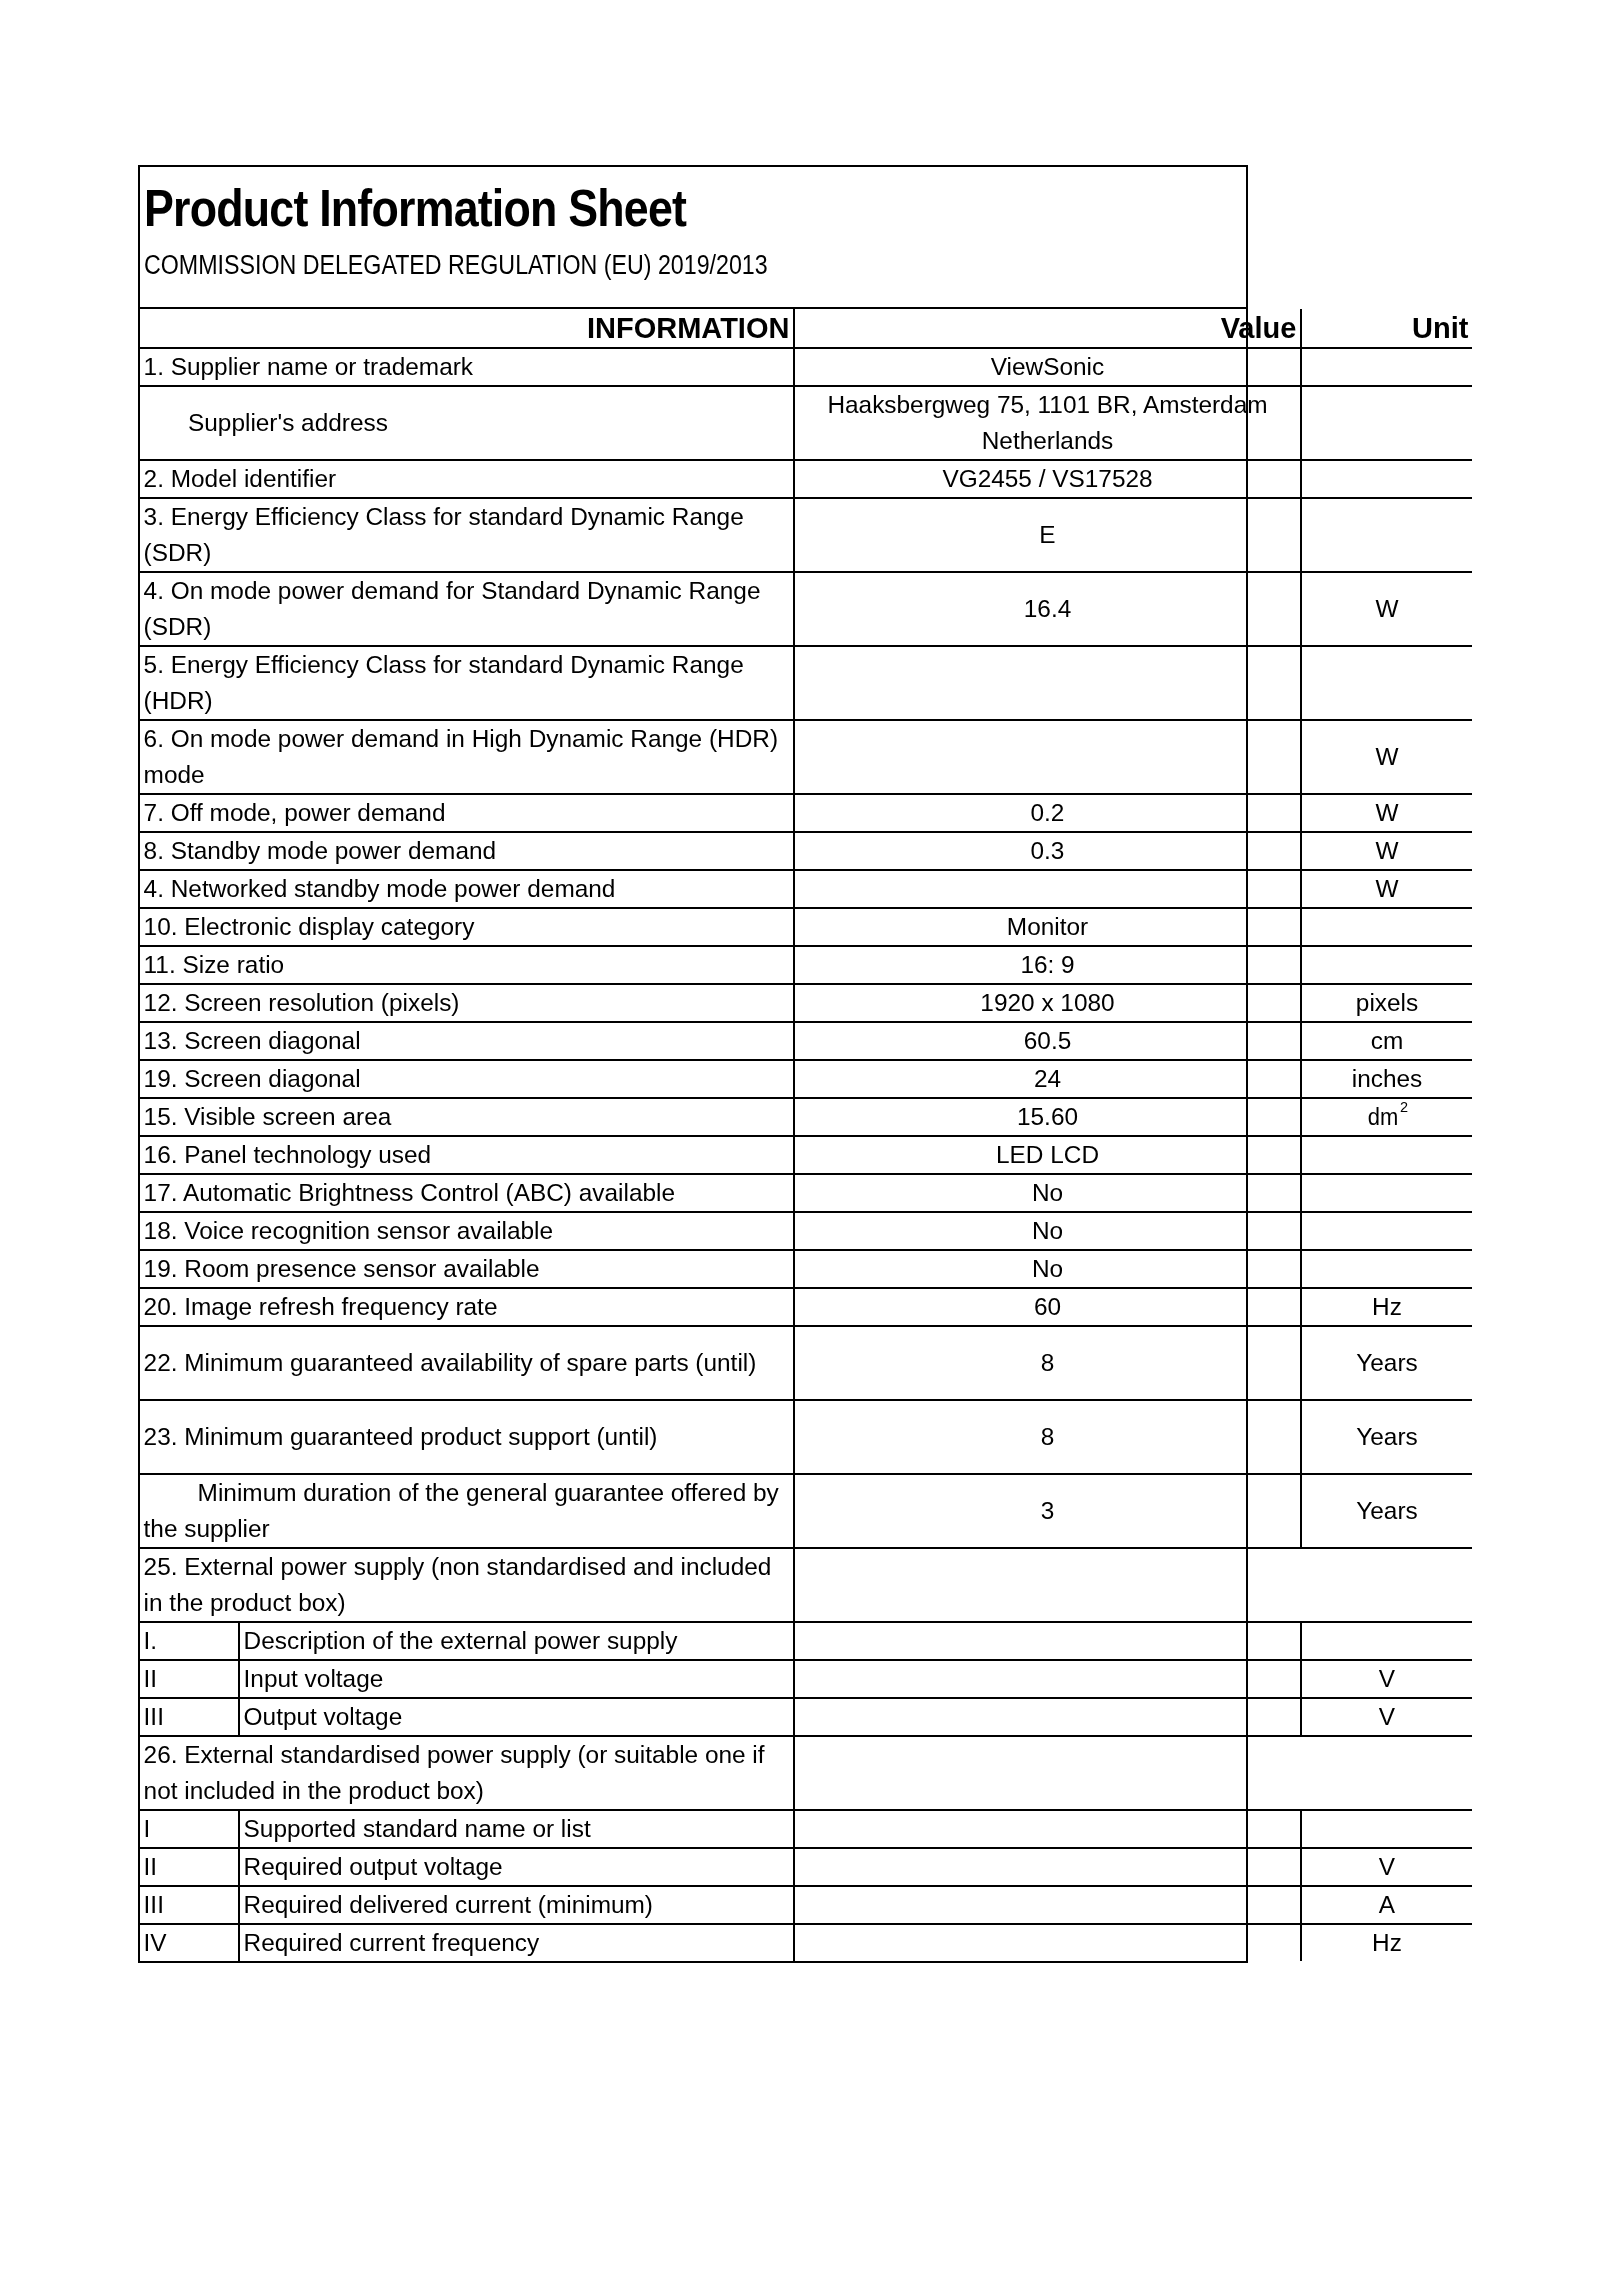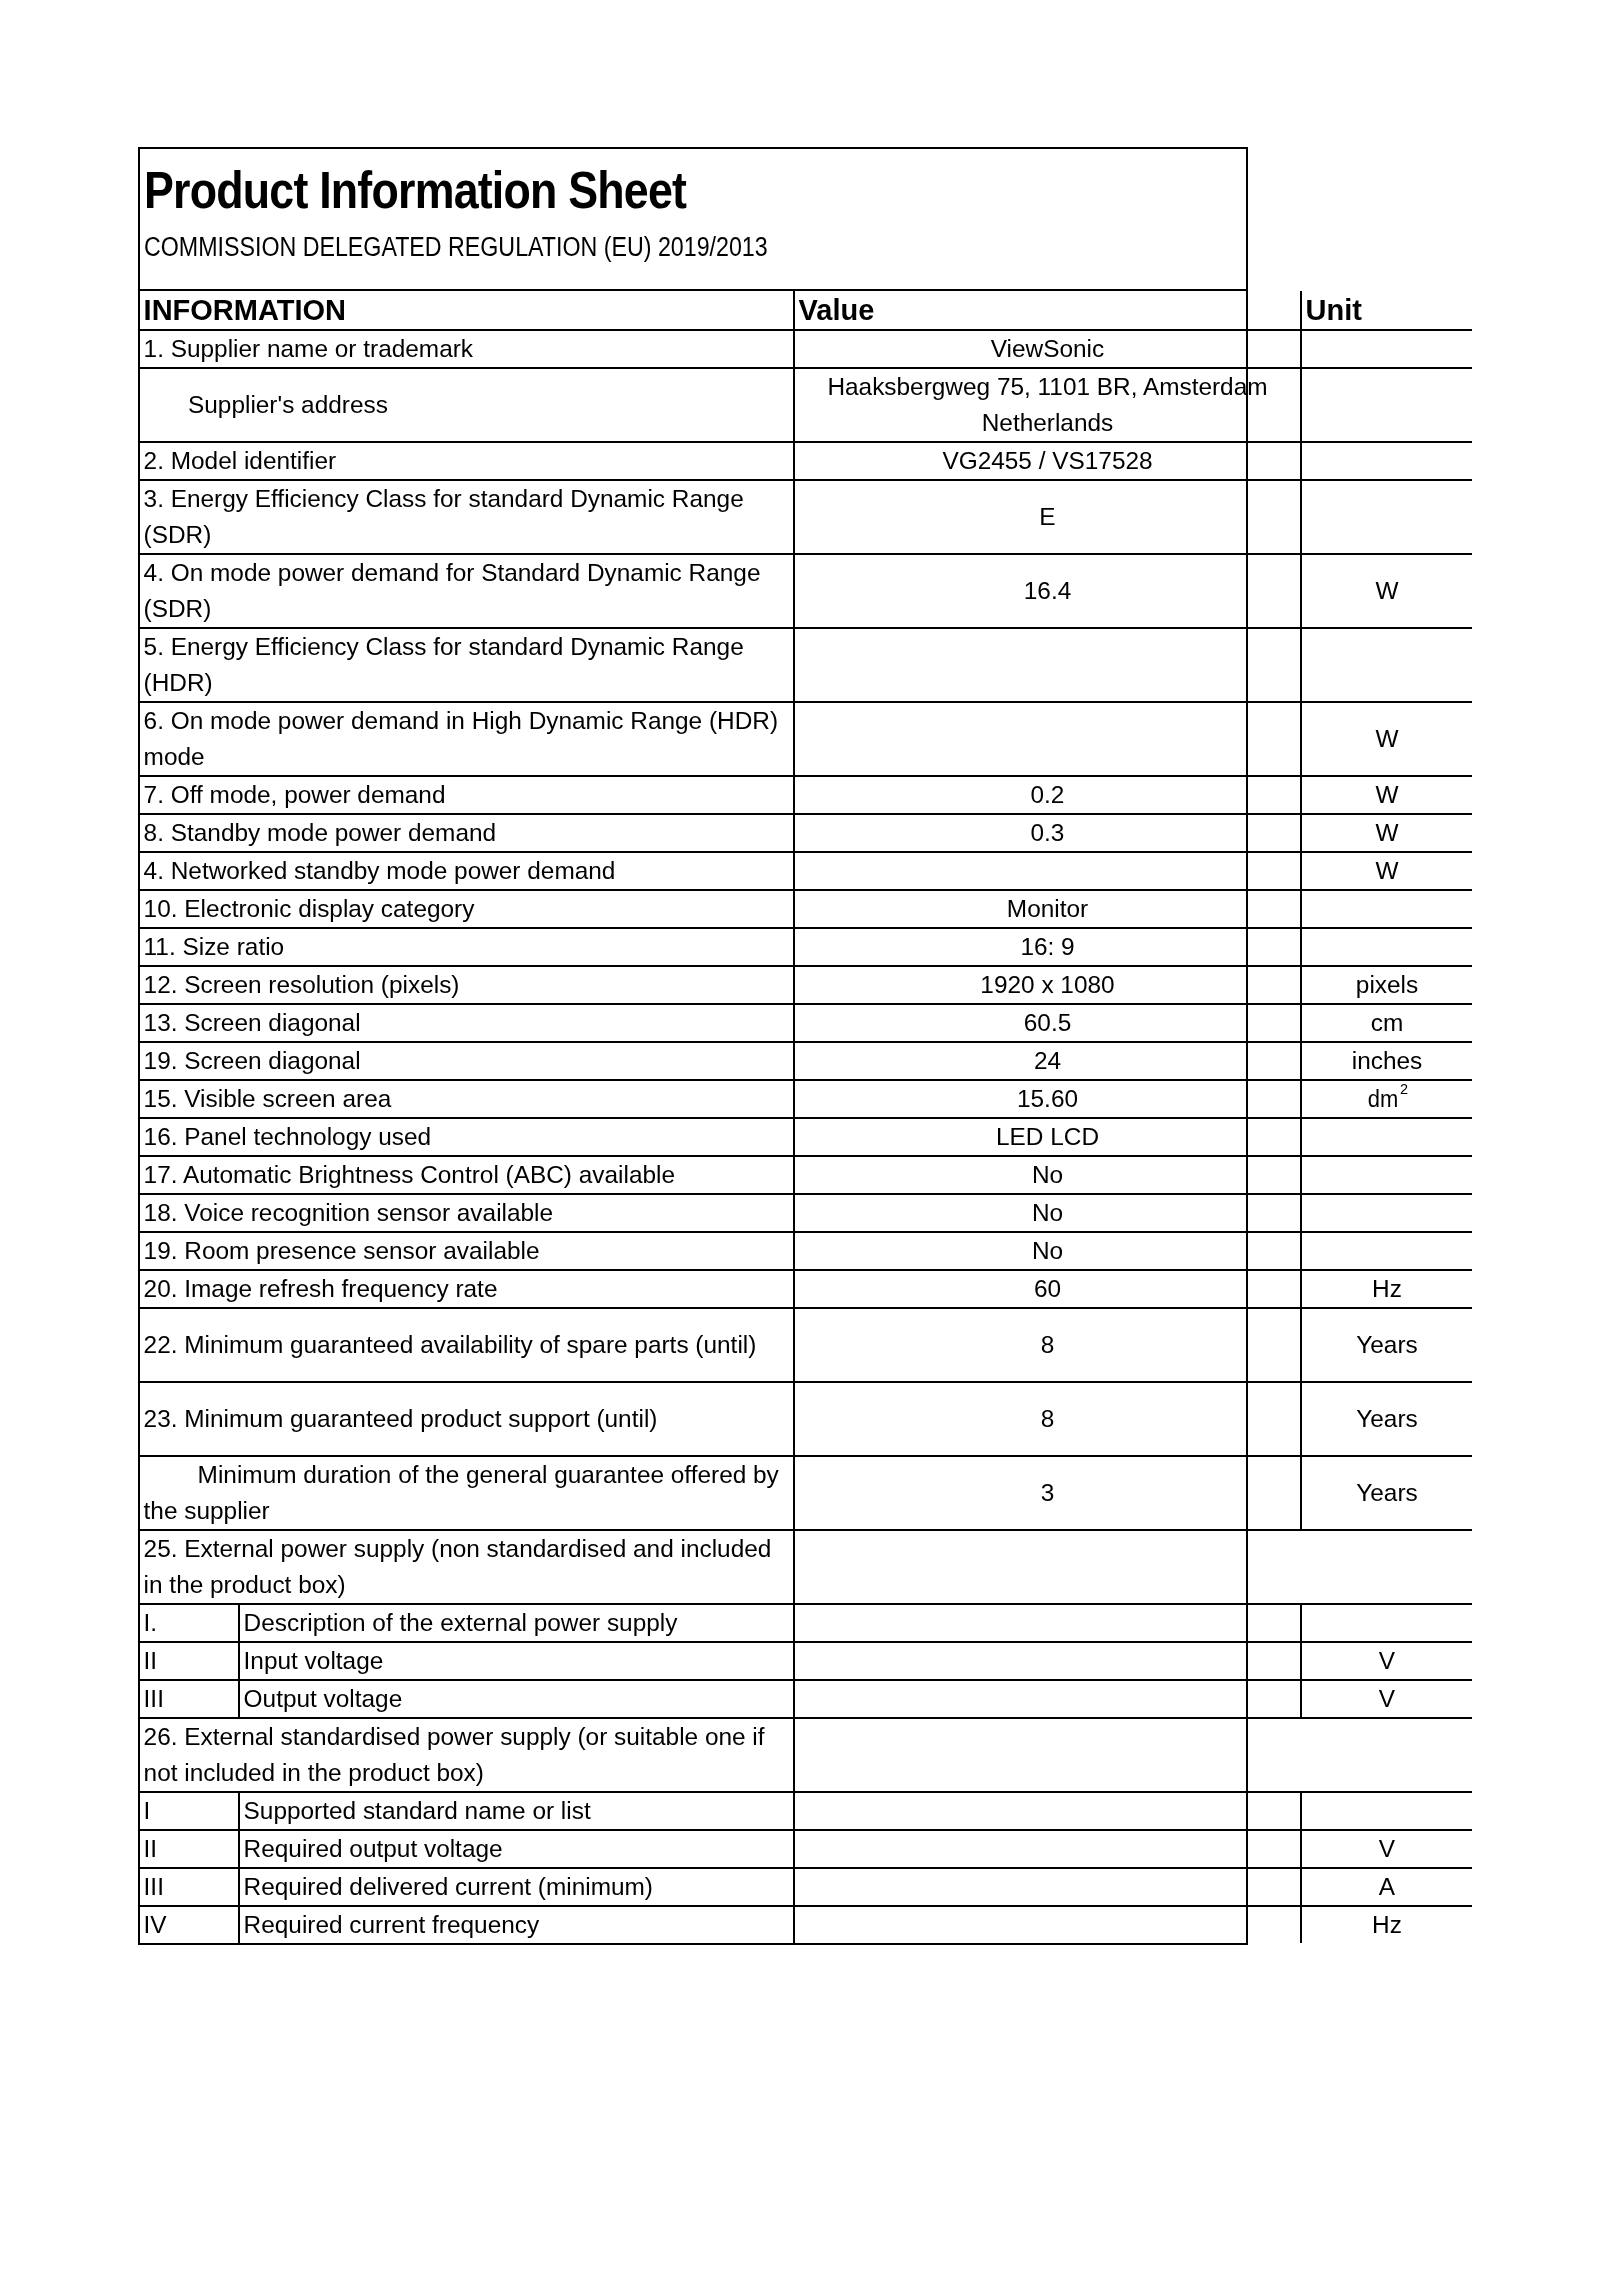--- a/index.html
+++ b/index.html
@@ -1,27 +1,27 @@
 <!DOCTYPE html>
 <html style="font-size:14.5px"><head>
 <meta charset="utf-8">
 <style>
   html, body { margin:0; padding:0; background:#ffffff; }
   body { width:1616px; height:2285px; position:relative; font-family:"Liberation Sans", sans-serif; color:#000; }
-  .sheet { position:absolute; left:138px; top:147px; width:1110px; border:2.7px solid #000; box-sizing:border-box; }
+  .sheet { position:absolute; left:138px; top:165px; width:1110px; border:2.7px solid #000; box-sizing:border-box; }
   .title-block { height:142px; border-bottom:2.7px solid #000; box-sizing:border-box; padding-left:3.6px; position:relative; }
   .title { position:absolute; left:3.6px; top:11px; font-size:52px; font-weight:bold; letter-spacing:-0.9px; font-family:"Liberation Sans", sans-serif; transform:scaleX(0.86); transform-origin:left; white-space:nowrap; }
   .subtitle { position:absolute; left:3.6px; top:83px; font-size:27px; transform:scaleX(0.86); transform-origin:left; white-space:nowrap; }
   table { border-collapse:collapse; width:100%; table-layout:fixed; }
   td { border:2.7px solid #000; padding:0 3.6px; font-size:24.4px; line-height:36px; vertical-align:middle; overflow:hidden; }
   table tr:first-child td { border-top:none; }
   table tr td:first-child { border-left:none; }
   table tr td:last-child { border-right:none; }
   table tr:last-child td { border-bottom:none;border-radius:9px; }
-  .hdr td { font-weight:bold; text-align:left; font-size:29px; height:38px; }
+  .hdr td { font-weight:bold; text-align:right; font-size:29px; height:38px; }
   .c { text-align:center; }
   .r1 { height:34px; }
   .r2 { height:74px; }
   .lbl { white-space:normal; }
   .lbl span, .c span { display:inline-block; transform:scaleX(0.9); transform-origin:left center; }
   .c span { transform-origin:center center; }
   .indent { padding-left:48px; }
   sup { font-size:14.5px; vertical-align:top; line-height:16.3px; }
 </style>
 </head>

